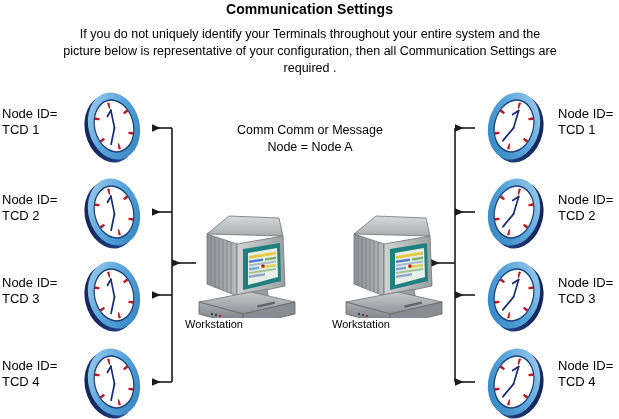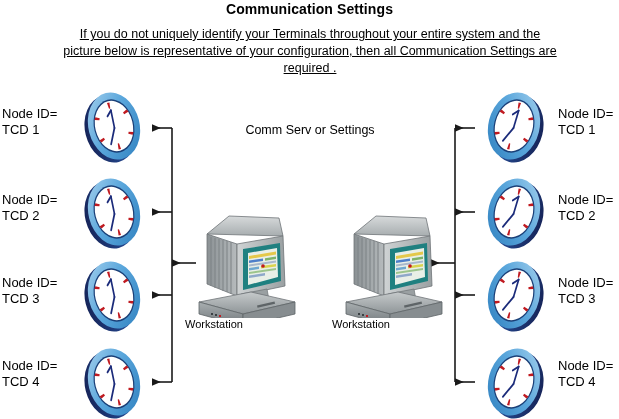--- a/index.html
+++ b/index.html
@@ -32,21 +32,20 @@
     font-weight: bold;
     letter-spacing: 0.1px;
   }
   .intro {
     position: absolute;
     left: 60px; top: 26px;
     width: 500px;
     text-align: center;
     font-size: 12.5px;
     line-height: 17px;
-    text-decoration: underline;
   }
 
   
   .center-caption {
     position: absolute;
     left: 210px; top: 122px;
     width: 200px;
     text-align: center;
     font-size: 12.5px;
     line-height: 17px;
@@ -83,21 +82,22 @@
 </style>
 </head>
 <body>
 
 <div id="stage">
 
   <div class="title">Communication Settings</div>
   <div class="intro">If you do not uniquely identify your Terminals throughout your entire system and the picture below is representative of your configuration, then all Communication Settings are required .</div>
 
   <div class="center-caption">
-    <div>Comm Serv or Settings</div>
+    <div>Comm Comm or Message</div>
+    <div>Node = Node A</div>
   </div>
 
   <svg class="layer" viewBox="0 0 619 419">
     <defs>
       <marker id="arrL" markerWidth="10" markerHeight="10" refX="9" refY="4.2" orient="auto" markerUnits="userSpaceOnUse">
         <path d="M9,0.4 L9,8 L0.3,4.2 Z" fill="#1A1A1A"></path>
       </marker>
       <marker id="arrR" markerWidth="10" markerHeight="10" refX="1" refY="4.2" orient="auto" markerUnits="userSpaceOnUse">
         <path d="M1,0.4 L1,8 L9.7,4.2 Z" fill="#1A1A1A"></path>
       </marker>

